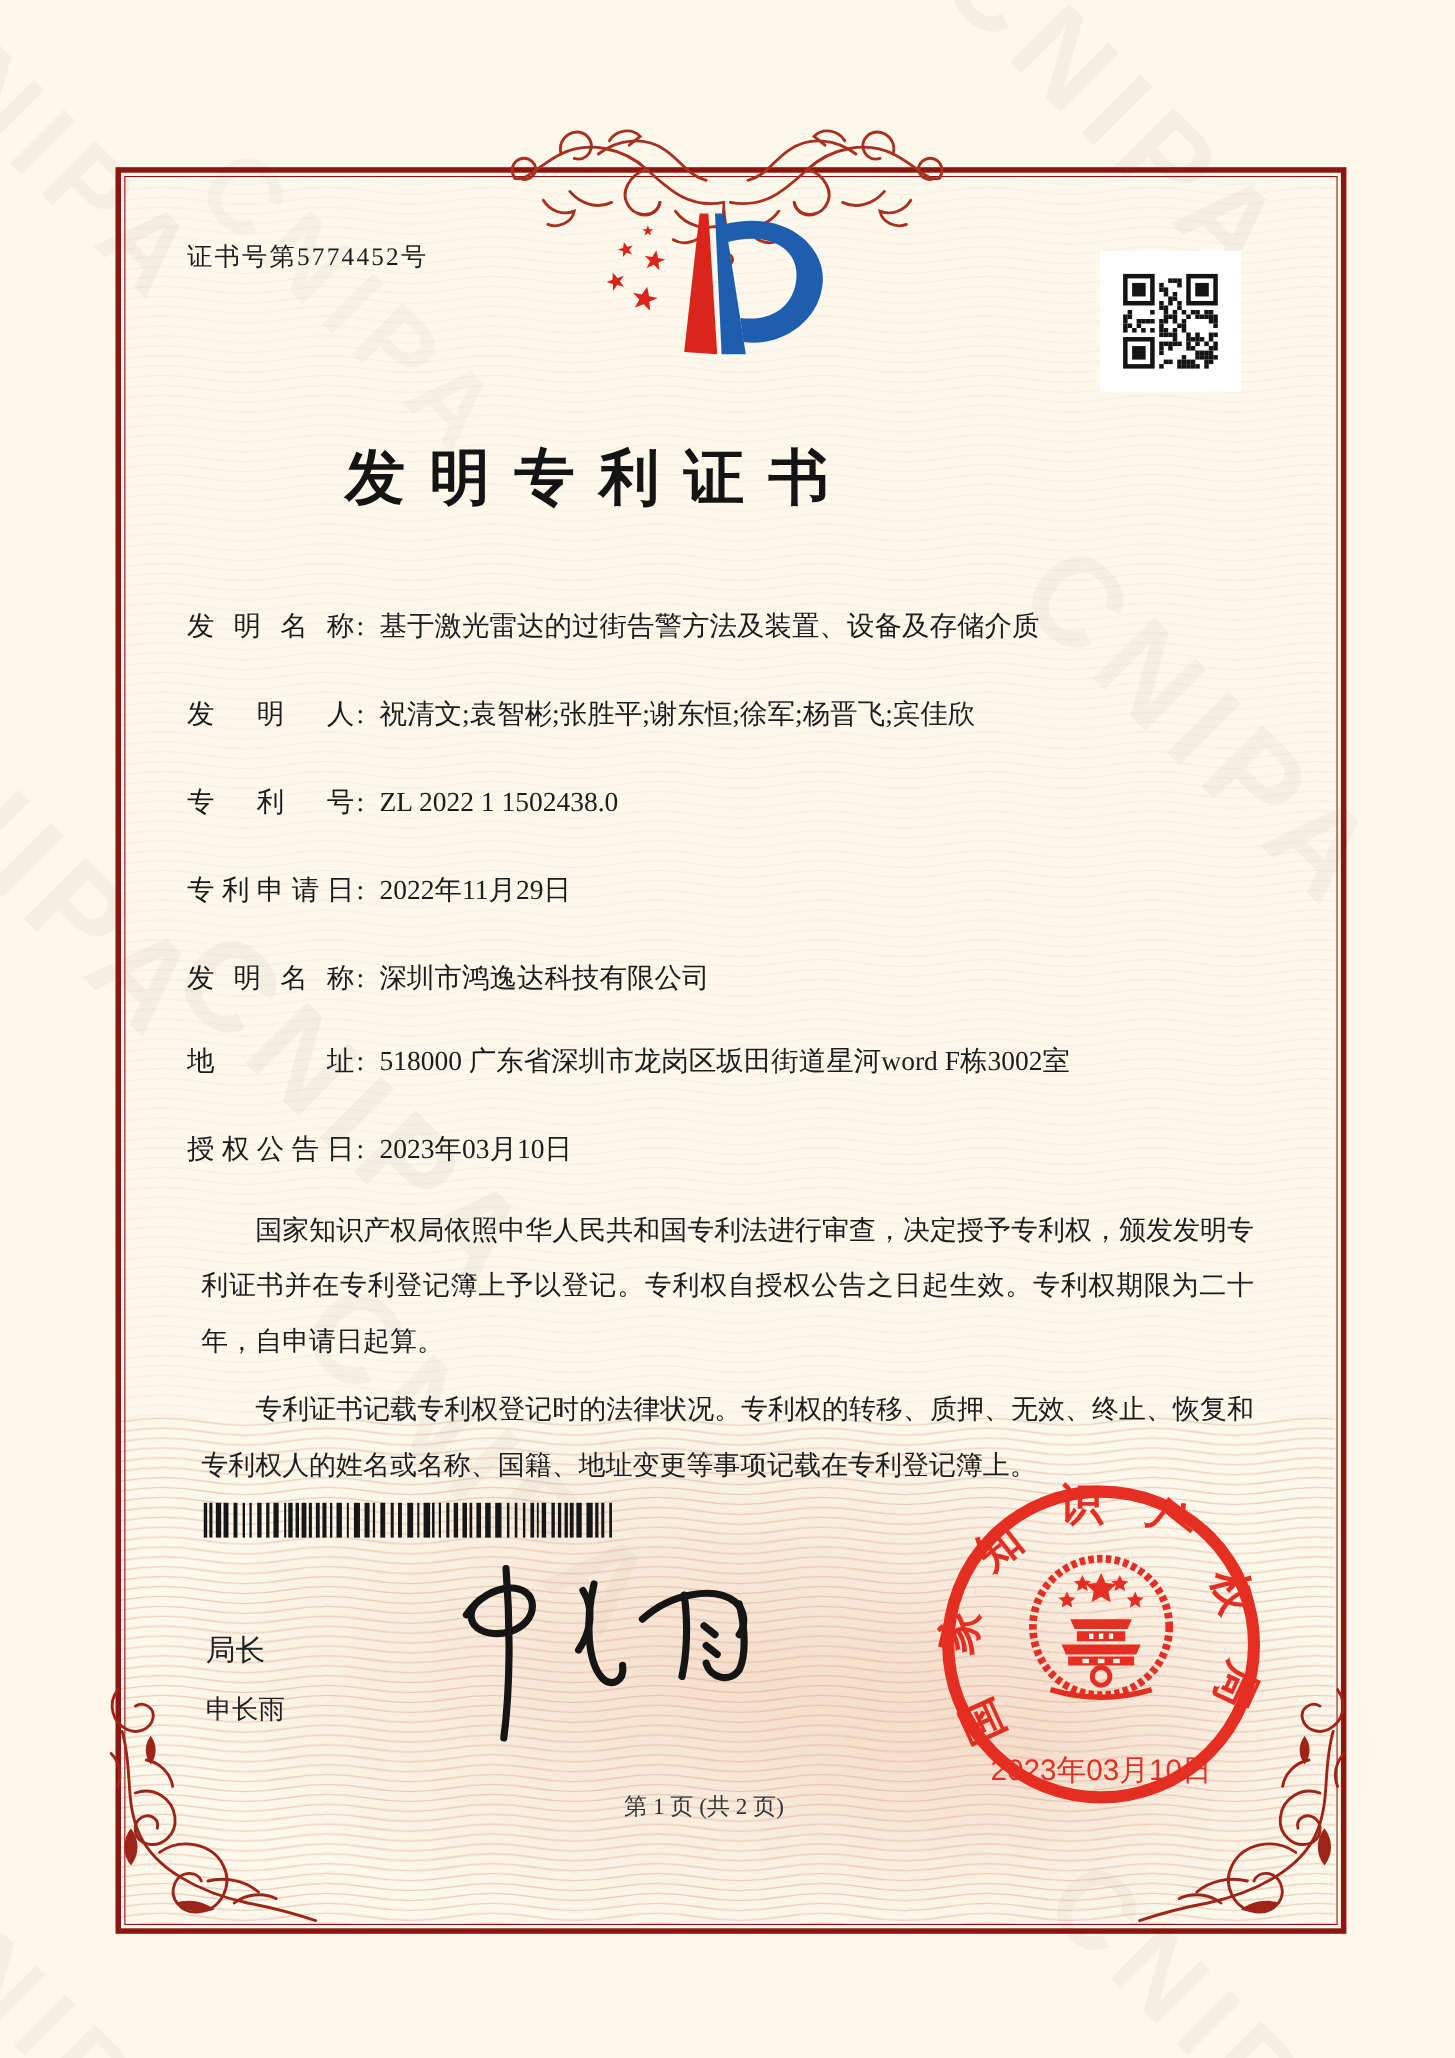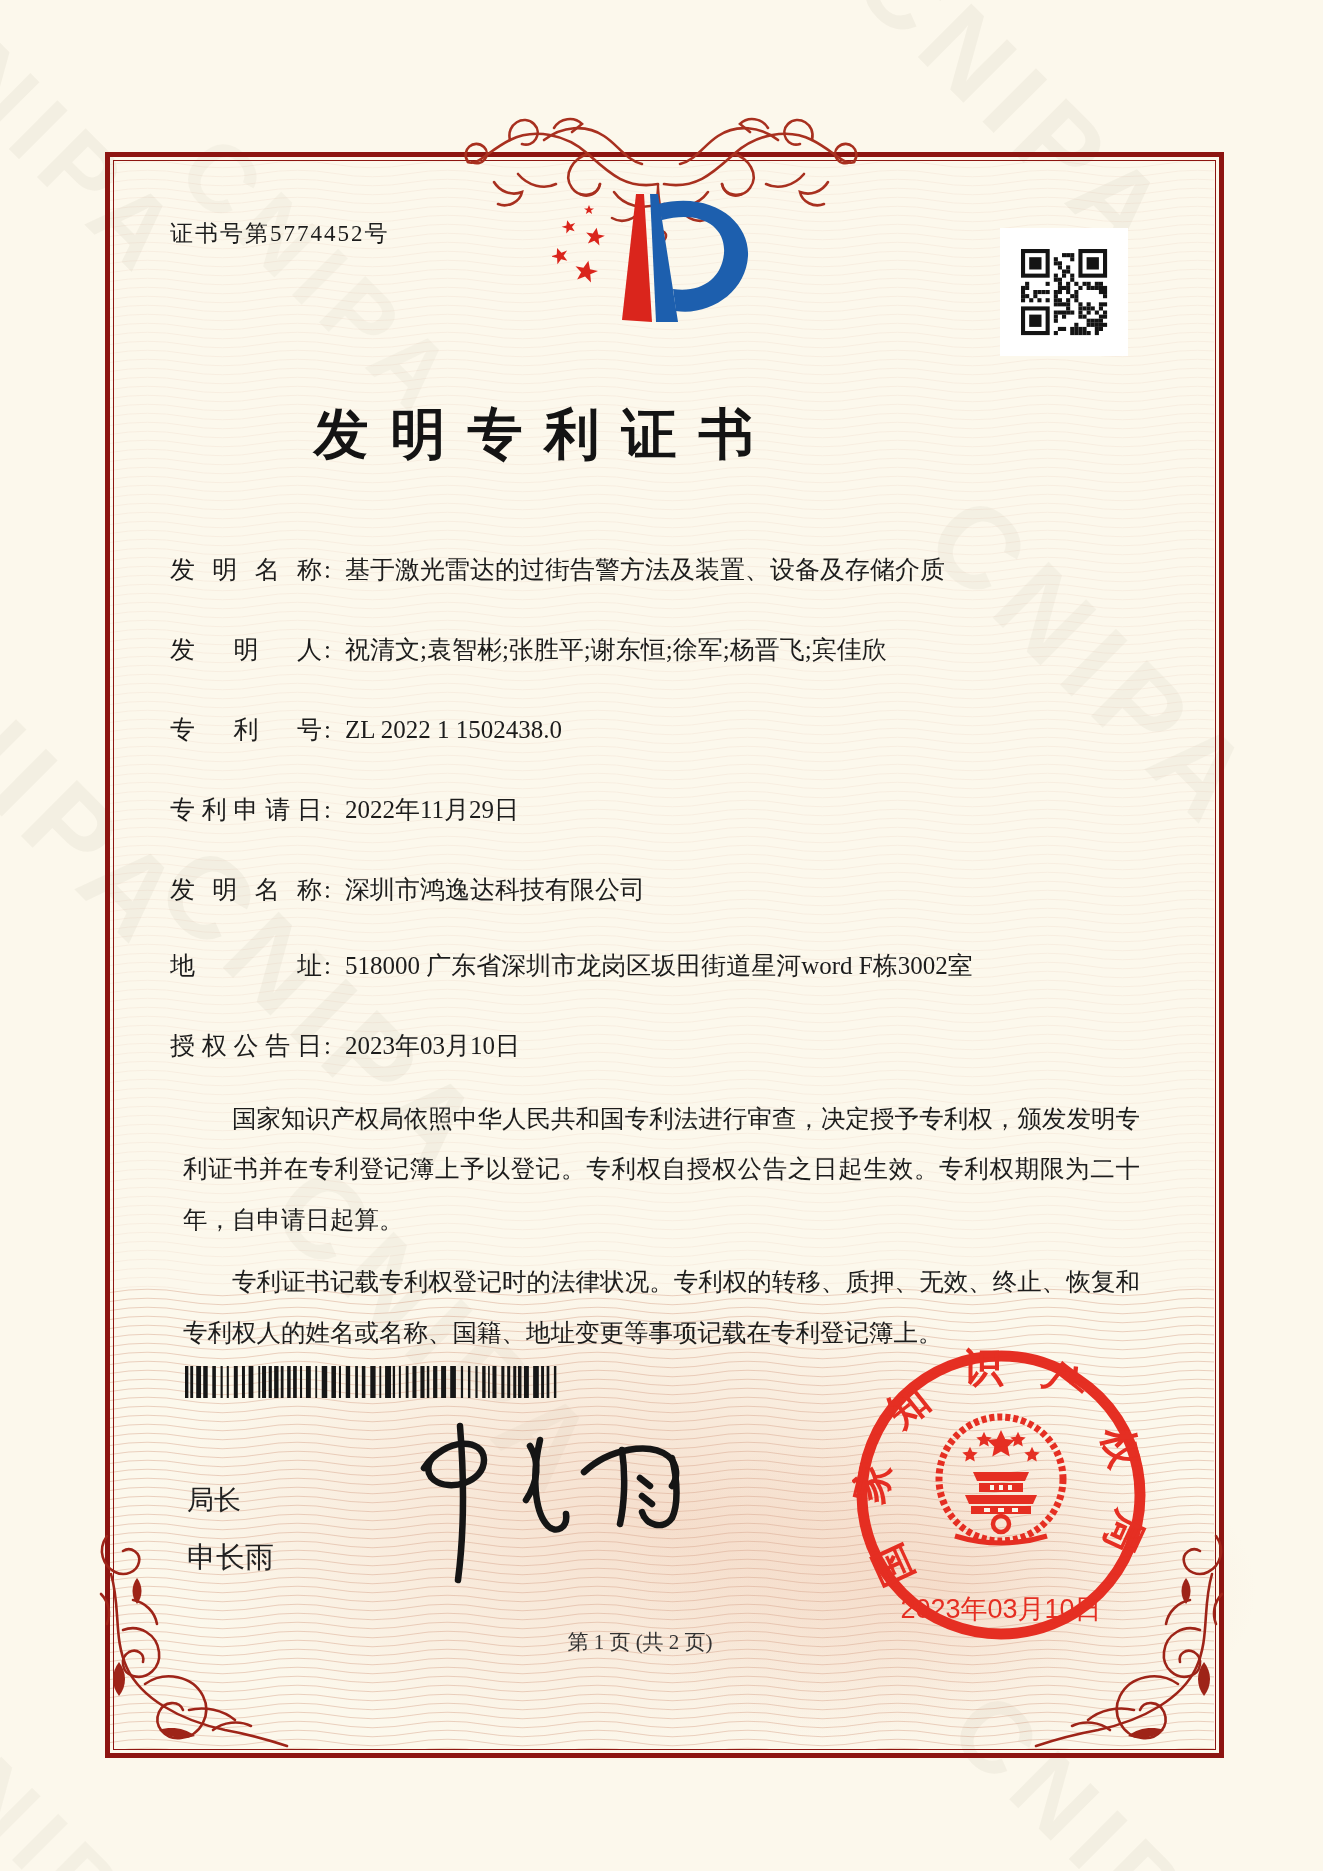--- a/index.html
+++ b/index.html
@@ -44,21 +44,21 @@
   .grant2 .flabel{width:150px;}
   
   .paras{position:absolute;left:183px;top:1094px;width:957px;font-size:24.5px;
     line-height:2.06;text-align:justify;}
   .paras p{margin:0;text-indent:2em;}
   .paras p + p{margin-top:12px;}
   
   .barcode{position:absolute;left:185px;top:1366px;width:374px;height:32px;}
   .sig-title{position:absolute;left:187px;top:1482px;font-size:27px;
     font-family:"Liberation Sans","DejaVu Sans",sans-serif;color:#222;}
-  .sig-name{position:absolute;left:187px;top:1538px;font-size:29px;
+  .sig-name{position:absolute;left:187px;top:1538px;font-size:24px;
     font-family:"Liberation Sans","DejaVu Sans",sans-serif;color:#222;}
   .signature{position:absolute;left:388px;top:1416px;width:292px;height:170px;}
   .seal{position:absolute;left:852px;top:1346px;width:298px;height:298px;opacity:.97;}
   .page-info{position:absolute;left:140px;top:1628px;width:1000px;text-align:center;
     font-size:21px;color:#333;}
   .cont-box{position:absolute;left:470px;top:1773px;width:330px;height:50px;
     background:#fffdf8;display:flex;align-items:center;justify-content:center;}
   .cont-text{font-size:26px;letter-spacing:6px;color:#3a3a3a;}
 </style>
 </head>

